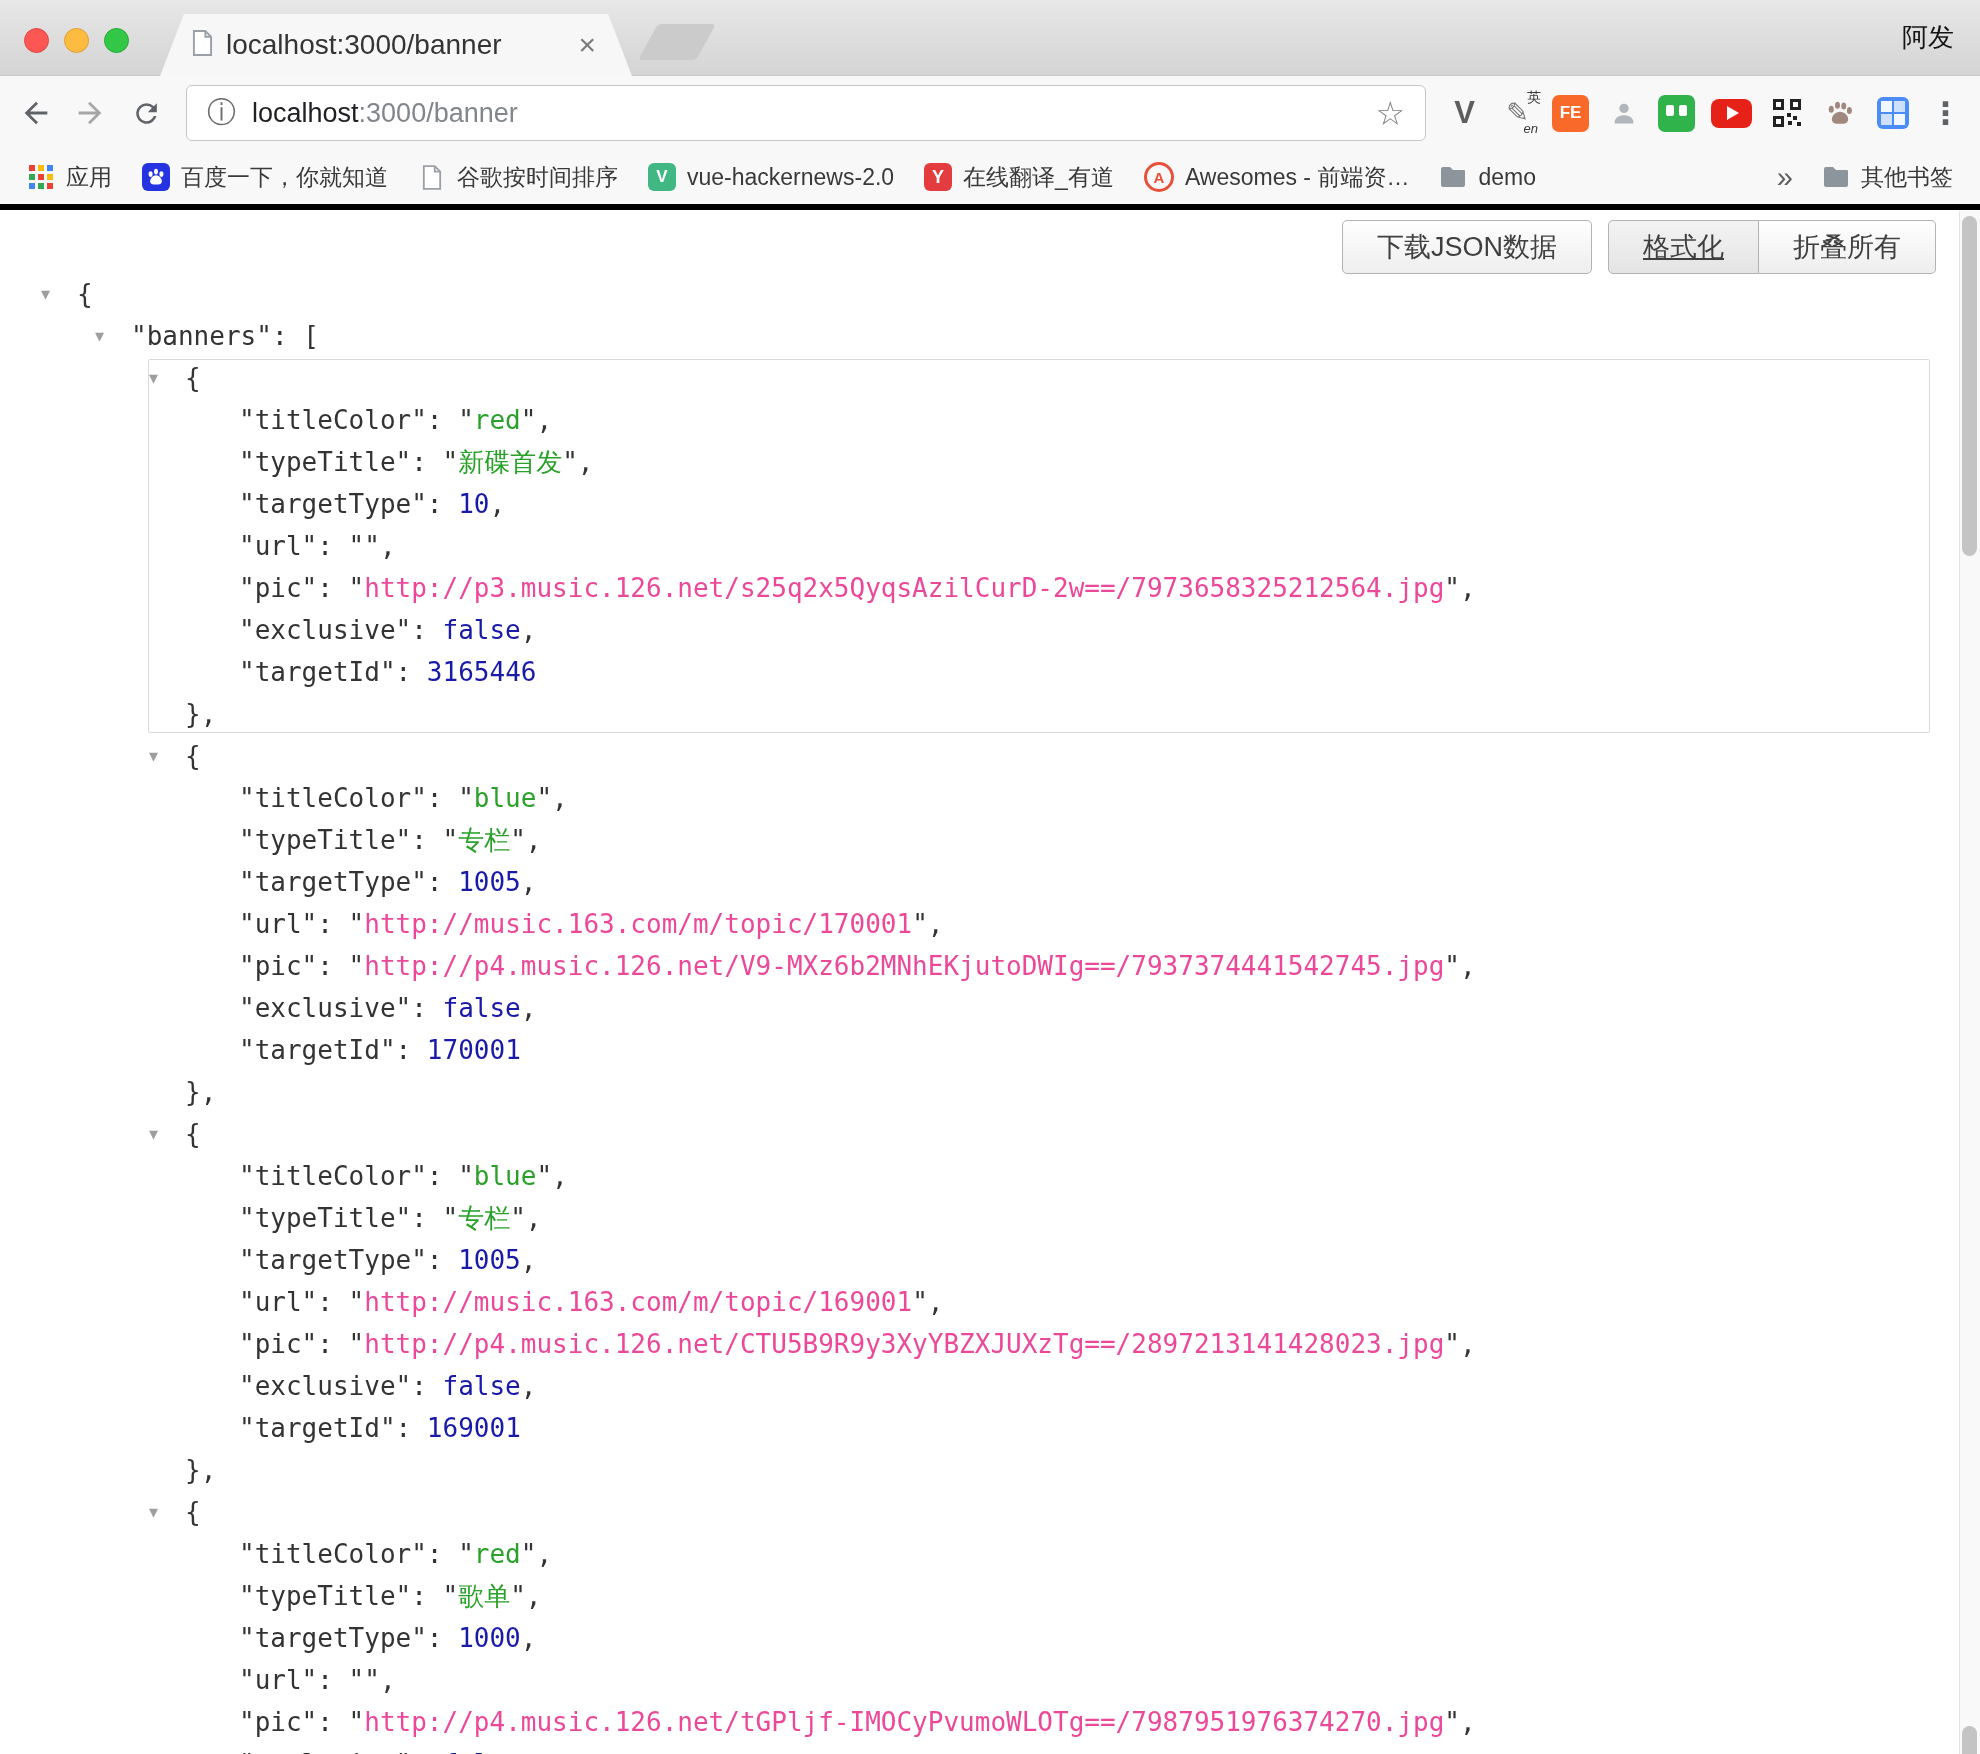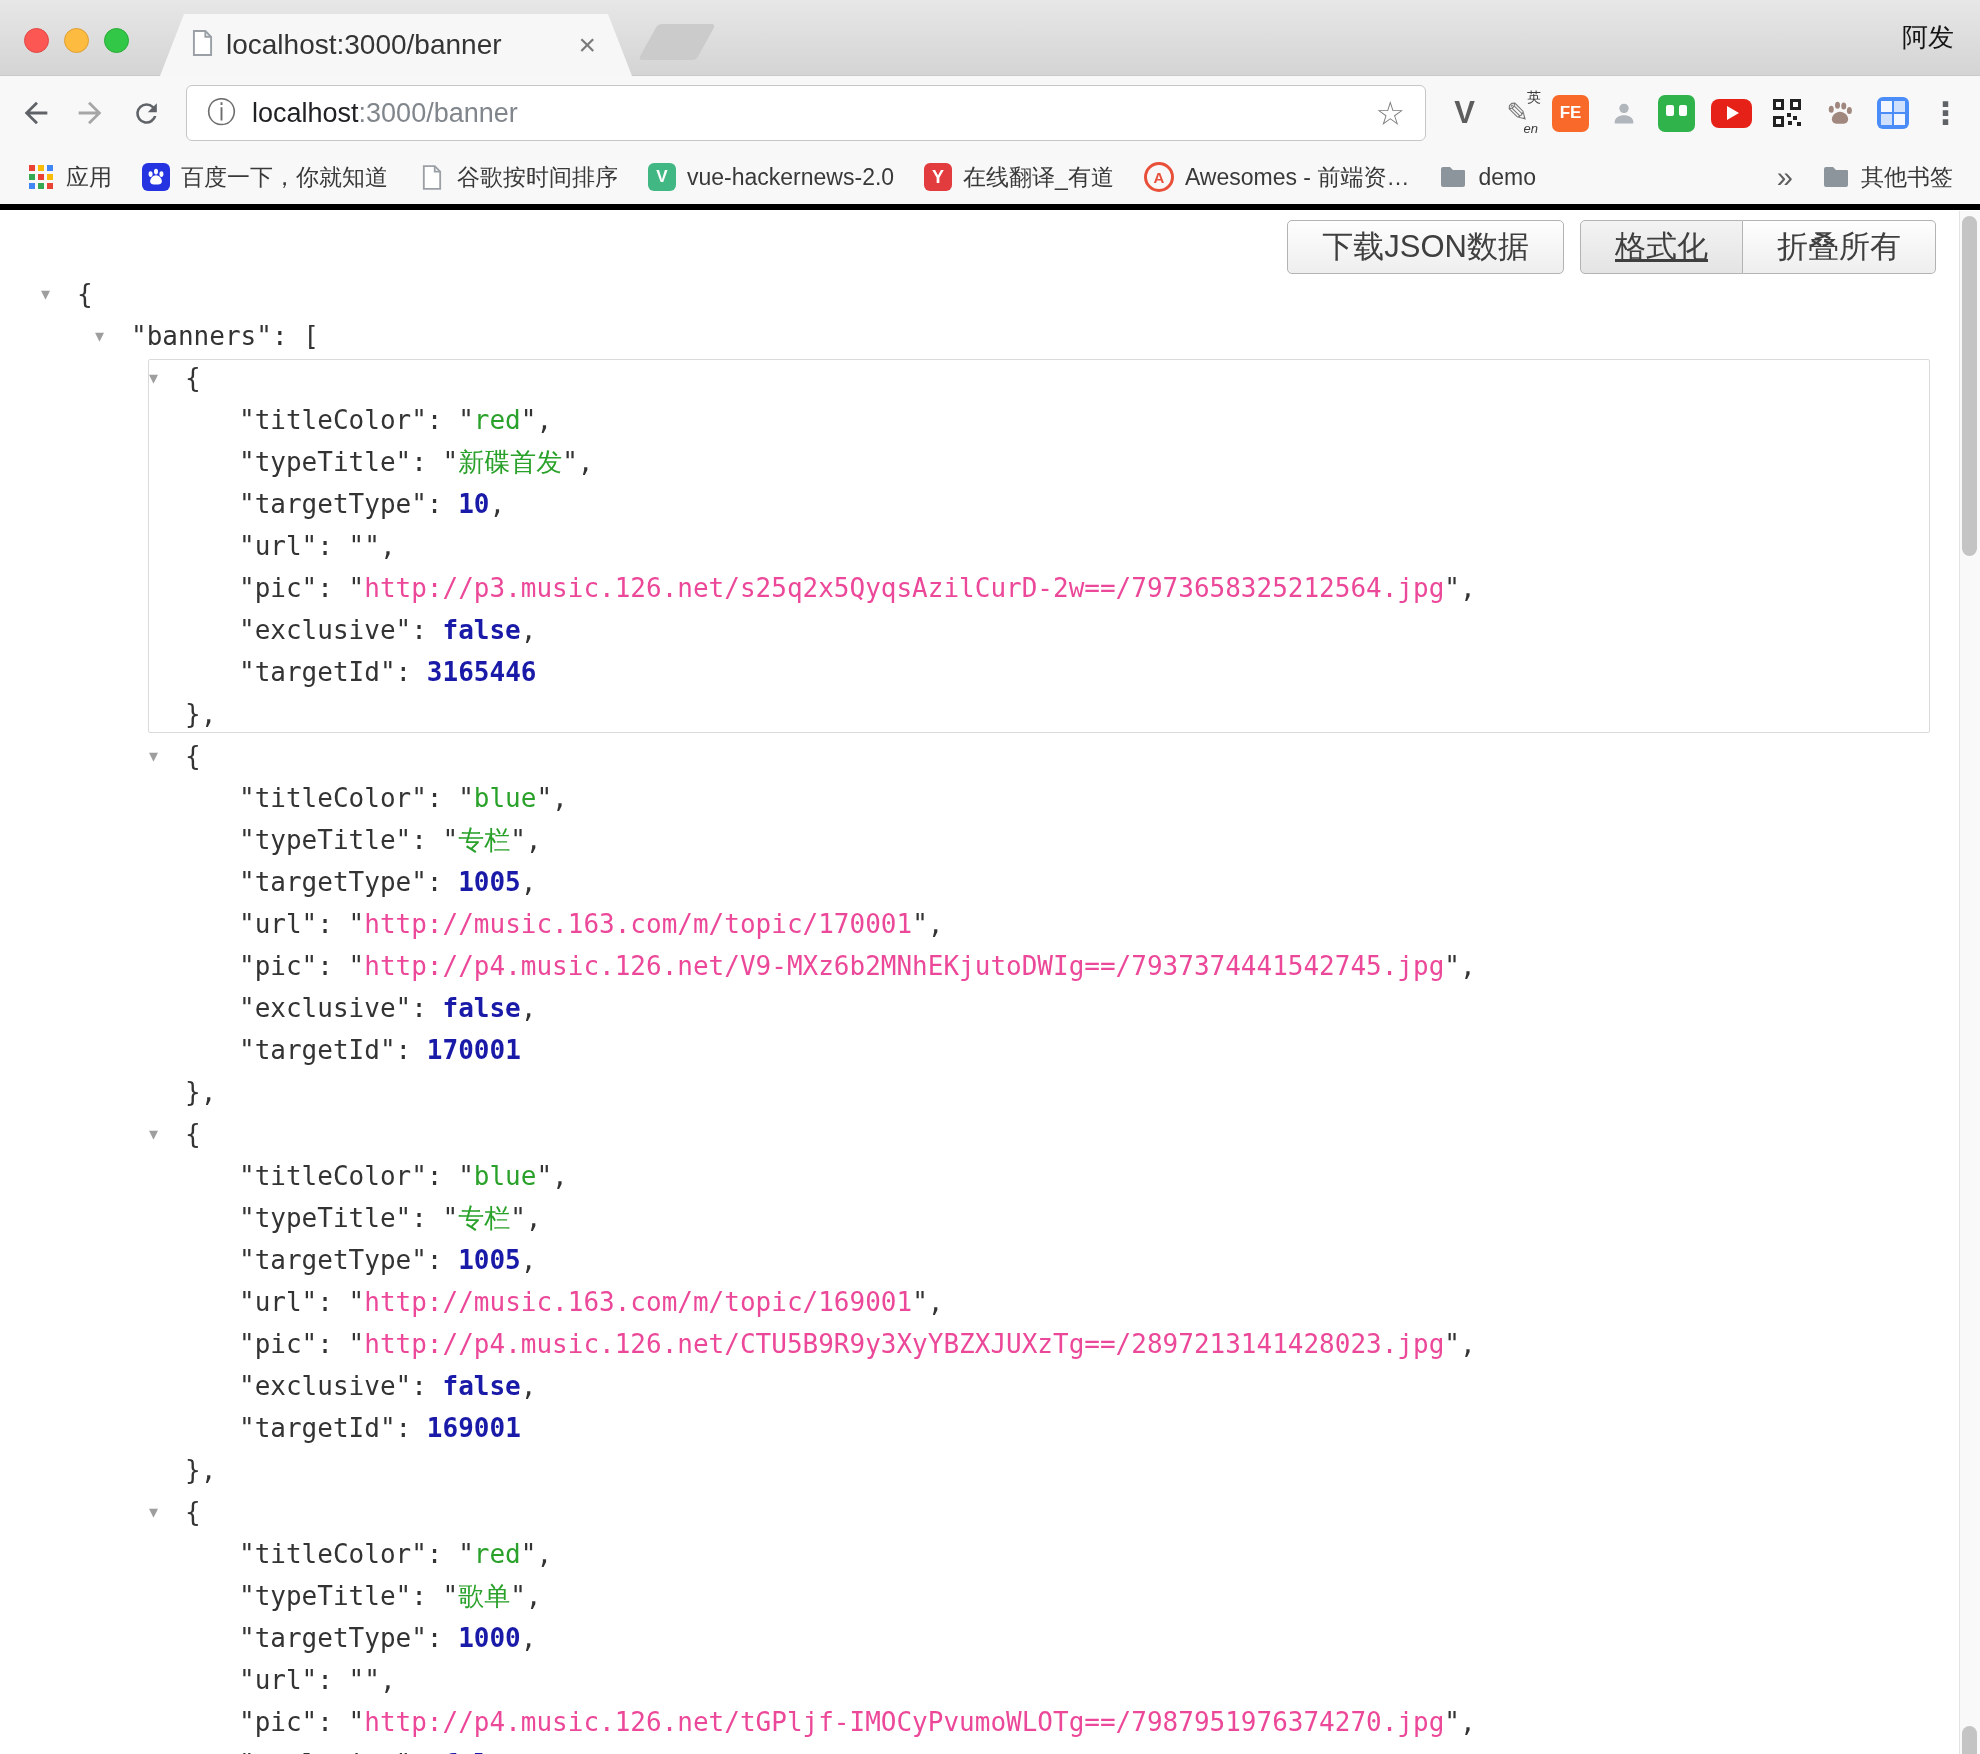--- a/index.html
+++ b/index.html
@@ -58,34 +58,34 @@
   .fav-baidu{background:#2534e0;}
   .fav-vue{background:#41b883;color:#fff;font-size:17px;font-weight:bold;}
   .fav-youdao{background:#e23c3f;color:#fff;font-size:18px;font-weight:bold;}
   .fav-awesomes{border:3px solid #e8503a;border-radius:50%;width:24px;height:24px;color:#e8503a;font-size:15px;font-weight:bold;}
   .bm-spacer{flex:1;}
   .chev{font-size:29px;color:#5f5f5f;padding:0 12px;cursor:pointer;}
 
   
   .page{position:absolute;top:211px;left:0;right:20px;bottom:0;background:#fff;overflow:hidden;}
   .actions{display:flex;justify-content:flex-end;align-items:center;margin:10px 24px 0 0;height:52px;gap:16px;}
-  .btn{height:52px;display:flex;align-items:center;padding:0 34px;font-size:31px;color:#3f3f3f;
+  .btn{height:52px;display:flex;align-items:center;padding:0 34px;font-size:27px;color:#3f3f3f;
     background:linear-gradient(#fefefe,#eeeeee);border:1px solid #b3b3b3;border-radius:5px;cursor:pointer;white-space:nowrap;}
   .btn-group{display:flex;}
   .btn-group .btn:first-child{border-radius:5px 0 0 5px;background:linear-gradient(#f3f3f3,#e4e4e4);text-decoration:underline;}
   .btn-group .btn:last-child{border-radius:0 5px 5px 0;border-left:none;}
 
   
   .jtree{margin-top:0;font-family:"DejaVu Sans Mono","Liberation Mono",monospace;font-size:26px;color:#333;}
   .jline{position:relative;height:42px;line-height:42px;white-space:pre;}
   .jarrow{position:absolute;top:0;font-size:15px;color:#9e9e9e;line-height:42px;cursor:pointer;}
   .jp{color:#333;}
   .jkey{color:#333;}
   .jstr{color:#2aa12a;}
-  .jnum,.jbool{color:#1a1aa8;font-weight:bold;}
+  .jnum,.jbool{color:#1a1aa8;font-weight:normal;}
   .jlink{color:#ec4899;cursor:pointer;}
   .jblock{position:relative;}
   .jblock.boxed::before{content:"";position:absolute;left:148px;right:30px;top:2px;bottom:2px;
     border:1px solid #dadada;border-radius:2px;pointer-events:none;}
 
   
   .vscroll{position:absolute;top:211px;right:0;bottom:0;width:20px;background:#f9f9f9;border-left:1px solid #e3e3e3;cursor:pointer;}
   .vthumb{position:absolute;top:5px;left:2px;width:15px;height:340px;background:#c4c4c4;border-radius:8px;cursor:pointer;}
   .vcorner{position:absolute;bottom:0;left:2px;width:15px;height:28px;background:#c4c4c4;border-radius:8px 8px 0 0;cursor:pointer;}
 </style>

